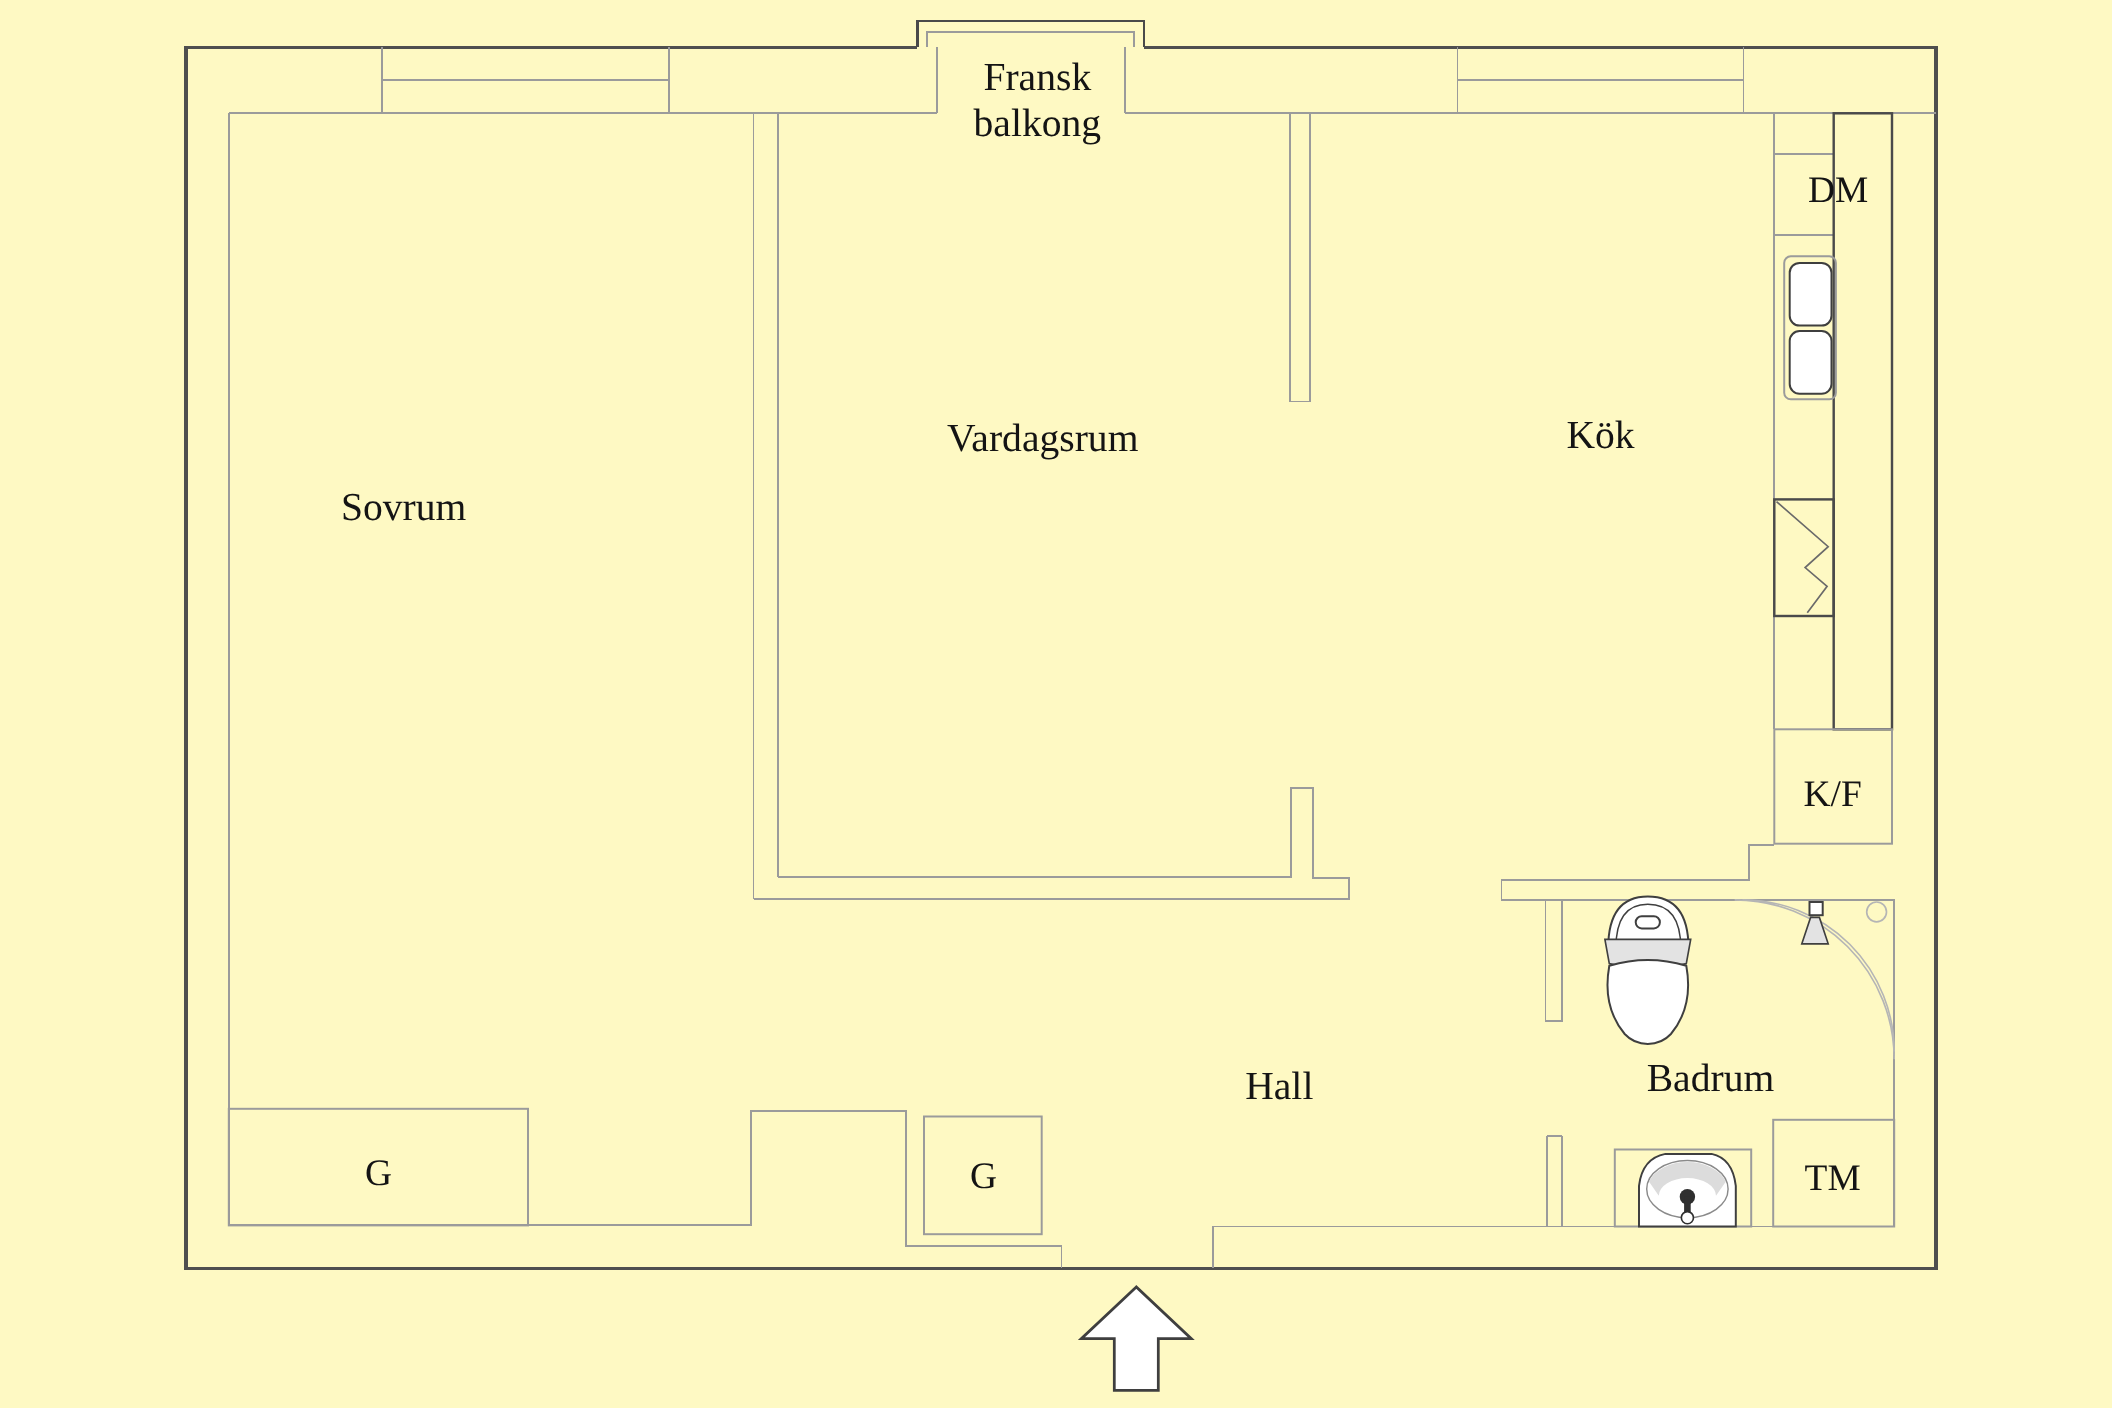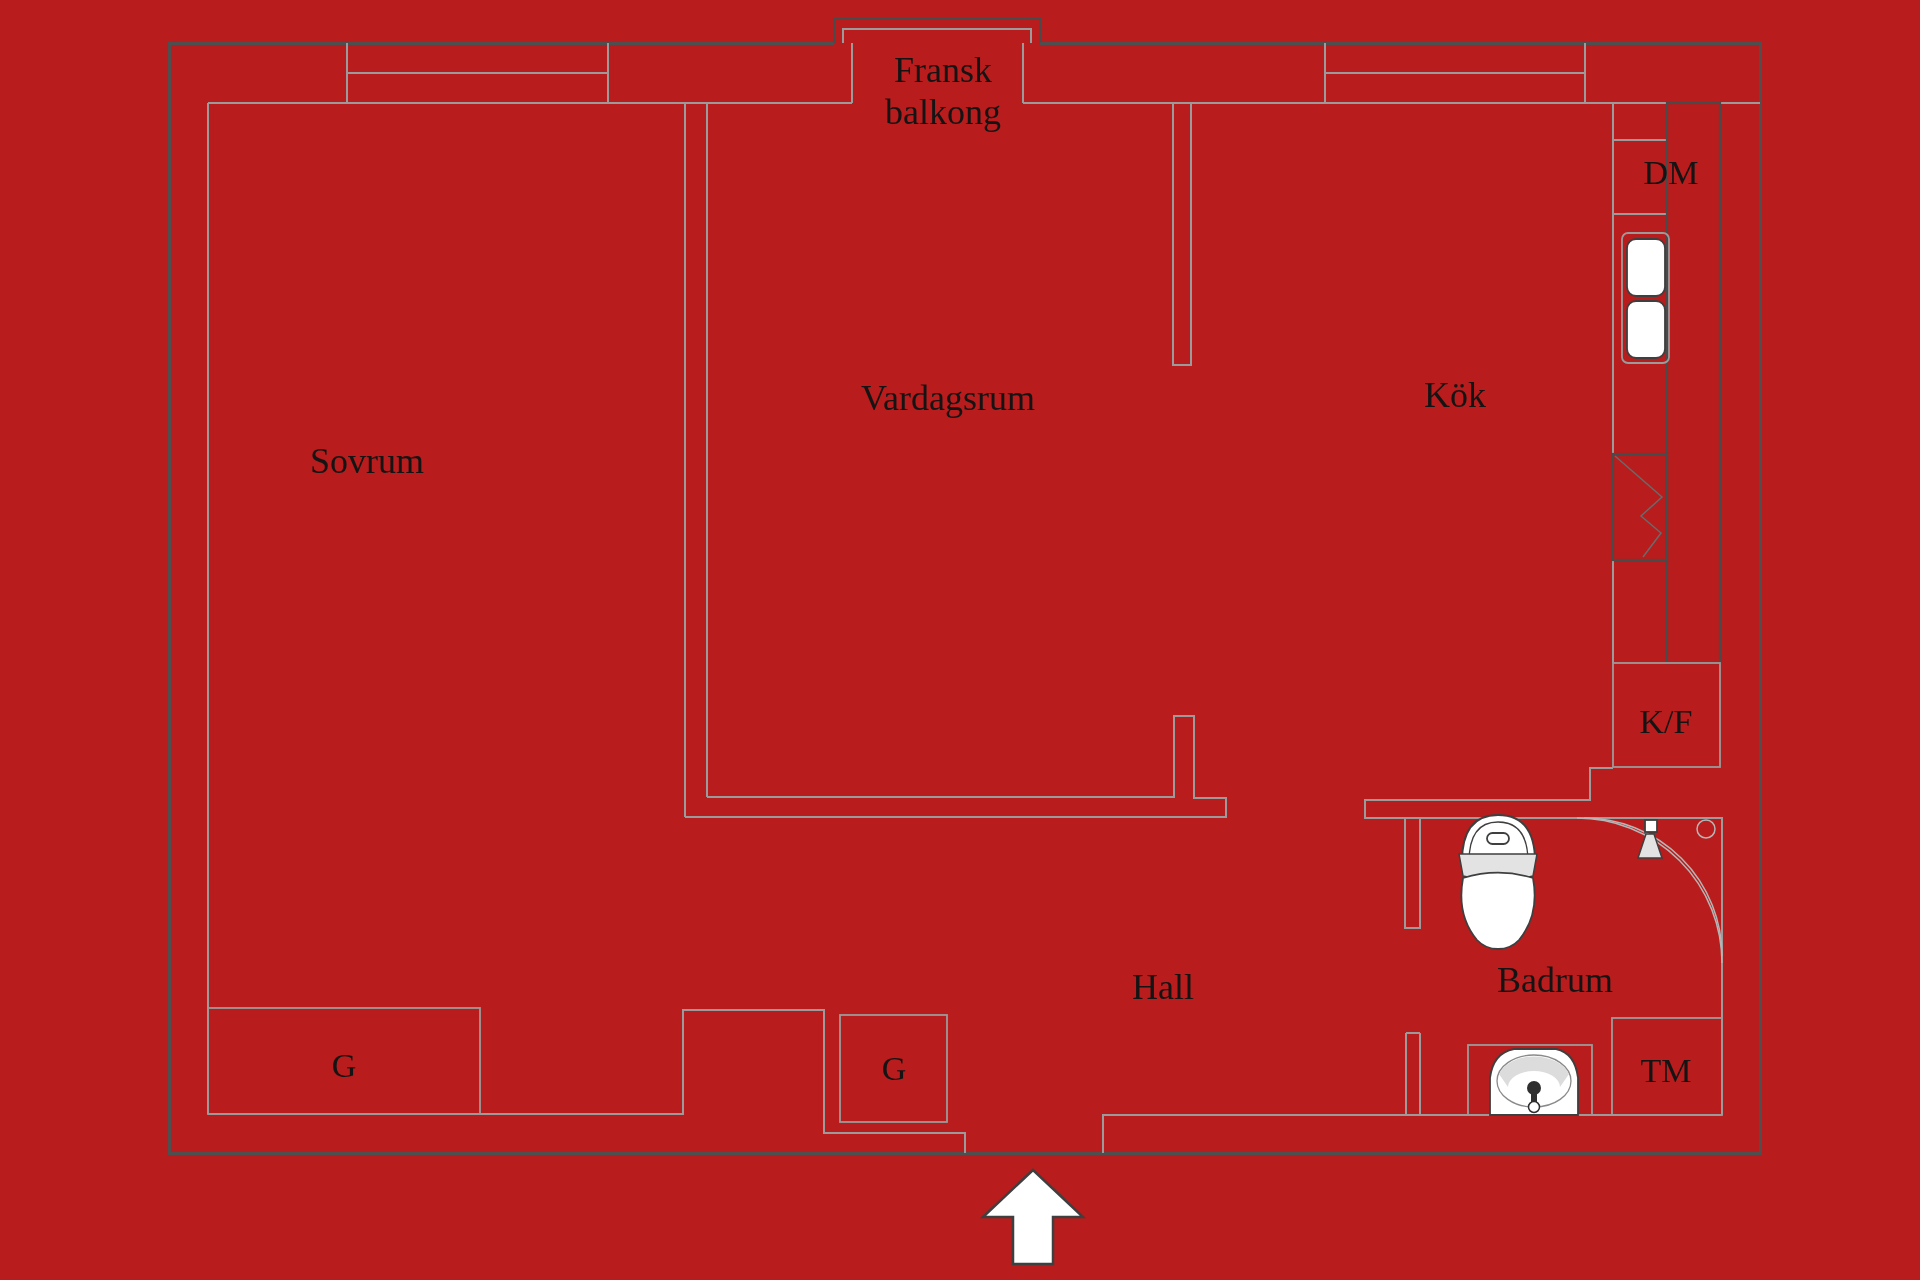--- a/index.html
+++ b/index.html
@@ -1,16 +1,16 @@
 <!DOCTYPE html>
 <html><head>
 <meta charset="utf-8">
 <style>
   html,body{margin:0;padding:0;background:#ffffff;}
-  #stage{position:relative;width:1920px;height:1280px;background:#b91c1c;overflow:hidden;}
+  #stage{position:relative;width:1920px;height:1280px;background:#fef9c3;overflow:hidden;}
   svg{position:absolute;left:0;top:0;}
   .walls-dark{stroke:#4f4f4f;stroke-width:3;fill:none;}
   .walls-dark-thin{stroke:#4a4a4a;stroke-width:2.2;fill:none;}
   .line-gray{stroke:#9b9b9b;stroke-width:1.8;fill:none;}
   .line-light{stroke:#b5b5b5;stroke-width:1.5;fill:none;}
   .fixture-dark{stroke:#3f3f3f;stroke-width:1.8;fill:#ffffff;}
   .fixture-fill{stroke:#3f3f3f;stroke-width:1.5;fill:#e3e3e3;}
   text{font-family:"Liberation Serif","DejaVu Serif",serif;fill:#141414;}
   .room-label{font-size:36px;text-anchor:middle;}
   .fixture-label{font-size:34px;text-anchor:middle;}

